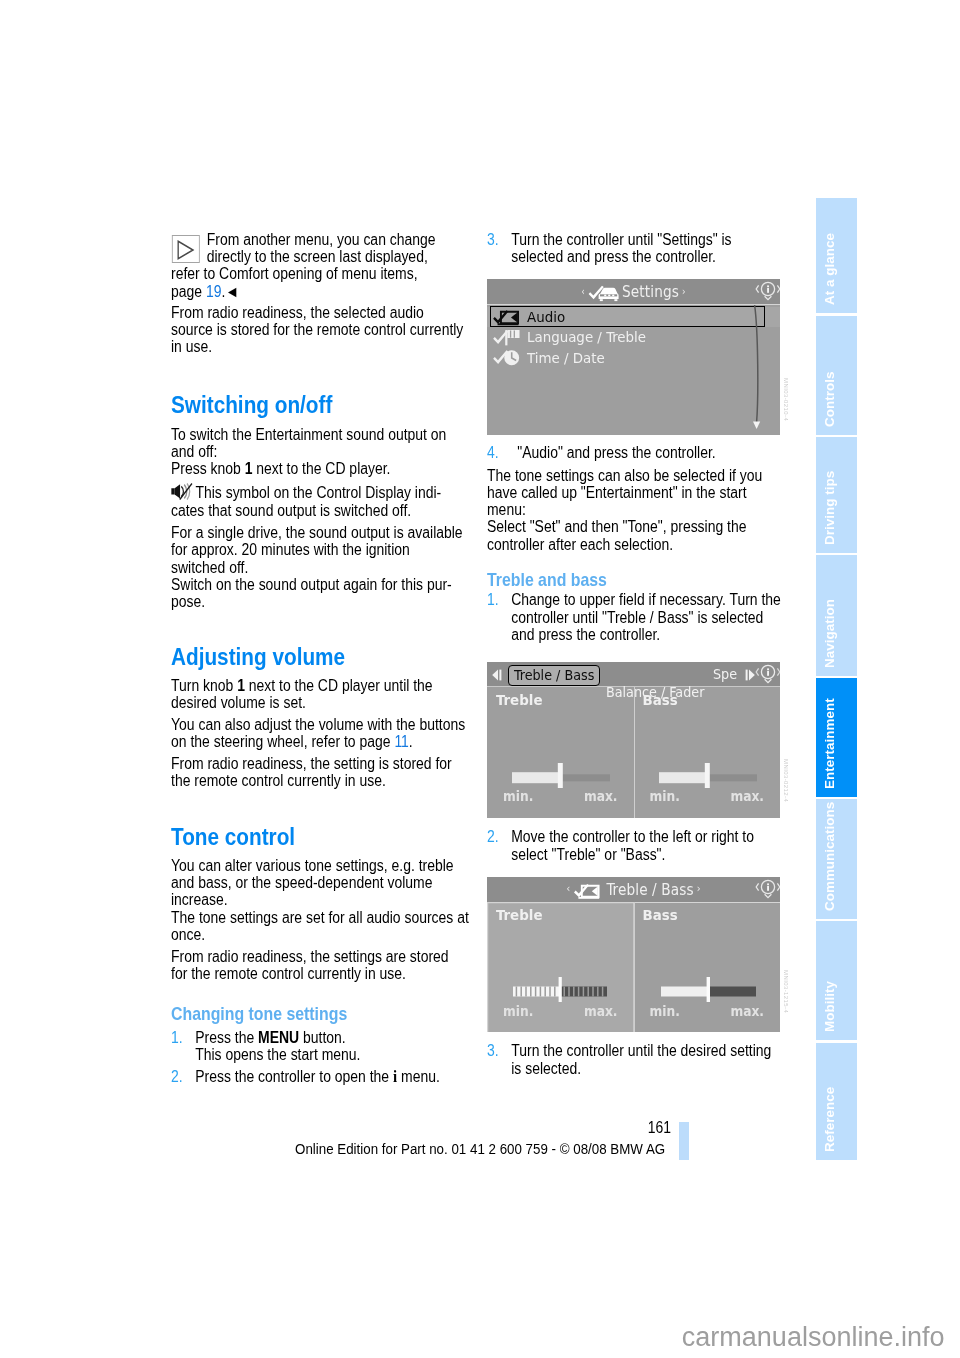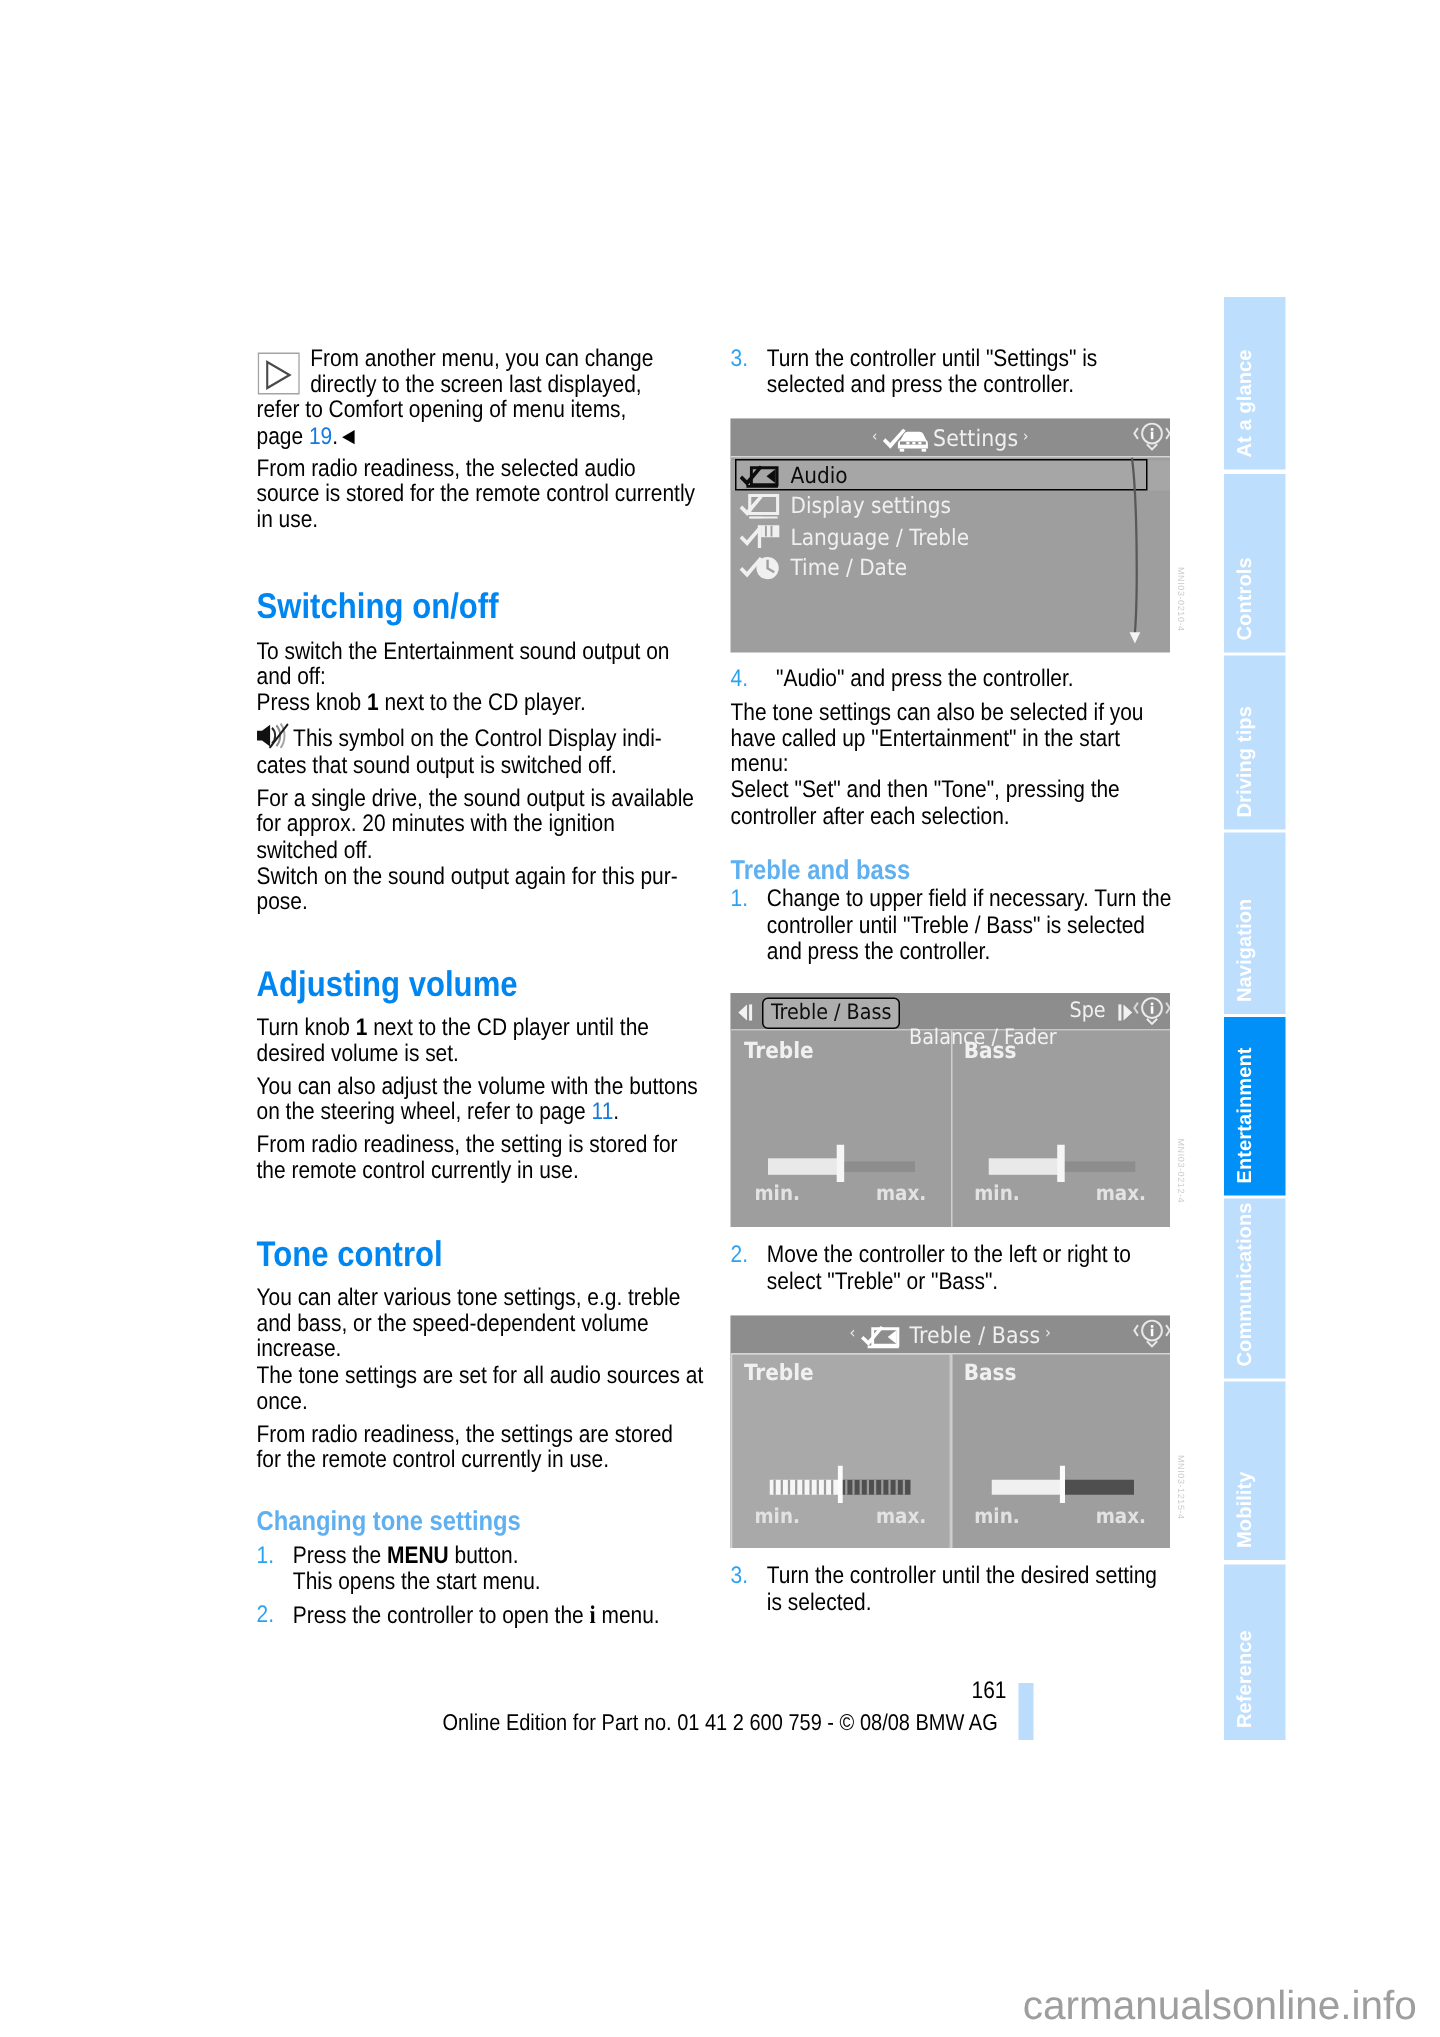--- a/index.html
+++ b/index.html
@@ -204,28 +204,20 @@
     </div>
     <div class="mlist">
         <div class="mrow sel">
           <span class="mico"><svg width="33" height="19" viewBox="0 0 33 19">
               <path d="M1.2 10.6 L3.0 8.6 L6.4 12.0 L15.6 1.4 L17.6 2.8 L6.6 16.2 Z" fill="#0d0d0d"></path>
               <path d="M9.6 3.0 L28.0 3.0 L28.0 15.2 L9.6 15.2 Z" fill="none" stroke="#0d0d0d" stroke-width="2.1"></path>
               <path d="M27.0 4.0 L20.4 9.1 L27.0 14.2 Z" fill="#0d0d0d"></path>
               <path d="M6.0 15.4 L28.6 15.4 L28.6 17.4 L6.0 17.4 Z" fill="#0d0d0d"></path>
             </svg></span>
           <span class="mtxt">Audio</span>
-        </div>
-        <div class="mrow">
-          <span class="mico"><svg width="33" height="19" viewBox="0 0 33 19">
-              <path d="M8.4 1.4 L28.4 1.4 L28.4 14.4 L8.4 14.4 Z" fill="none" stroke="#f0f0f0" stroke-width="2.2"></path>
-              <path d="M1.2 10.6 L3.0 8.6 L6.4 12.0 L15.6 1.4 L17.6 2.8 L6.6 16.2 Z" fill="#f0f0f0"></path>
-              <path d="M8.0 16.4 L28.4 16.4 L28.4 18.0 L8.0 18.0 Z" fill="#f0f0f0"></path>
-            </svg></span>
-          <span class="mtxt">Display settings</span>
         </div>
         <div class="mrow">
           <span class="mico"><svg width="33" height="19" viewBox="0 0 33 19">
               <rect x="14.2" y="1.2" width="2.4" height="16.4" fill="#f0f0f0"></rect>
               <path d="M16.6 1.2 L29.6 1.2 L29.6 9.8 L16.6 9.8 Z" fill="#f0f0f0"></path>
               <path d="M20.0 1.6 L20.0 9.4 M24.0 1.6 L24.0 9.4" stroke="#9e9e9e" stroke-width="1.4"></path>
               <path d="M1.2 10.6 L3.0 8.6 L6.4 12.0 L15.6 1.4 L17.6 2.8 L6.6 16.2 Z" fill="#f0f0f0"></path>
             </svg></span>
           <span class="mtxt">Language / Treble</span>
         </div>

